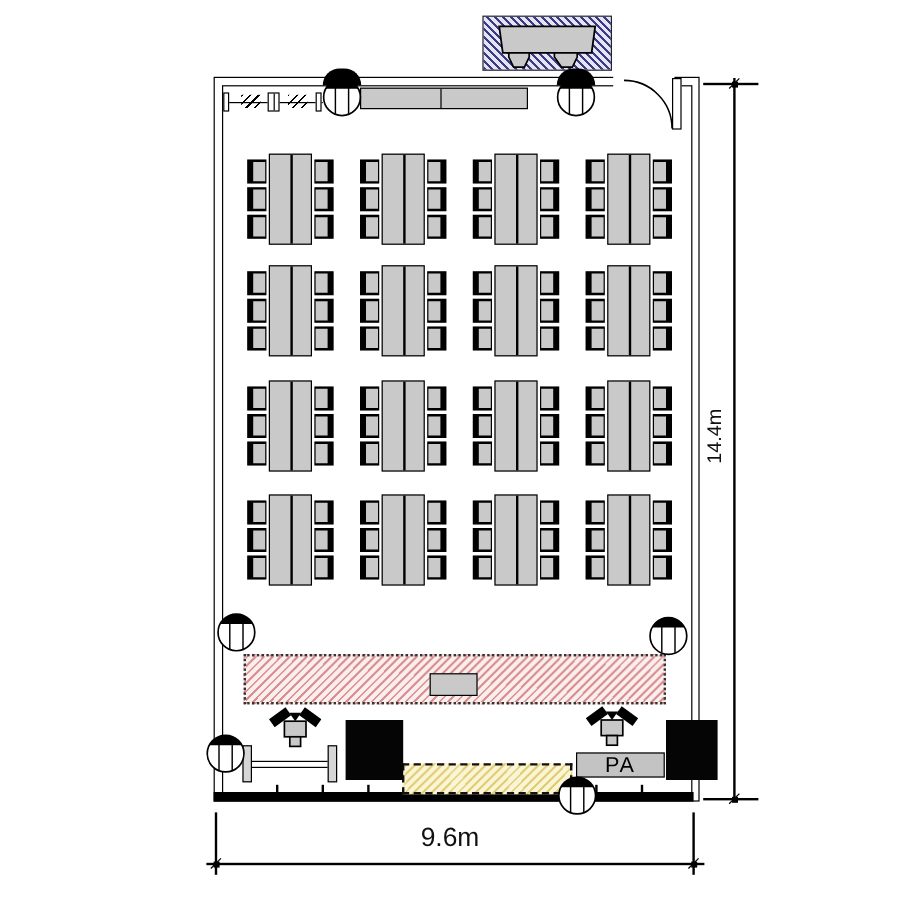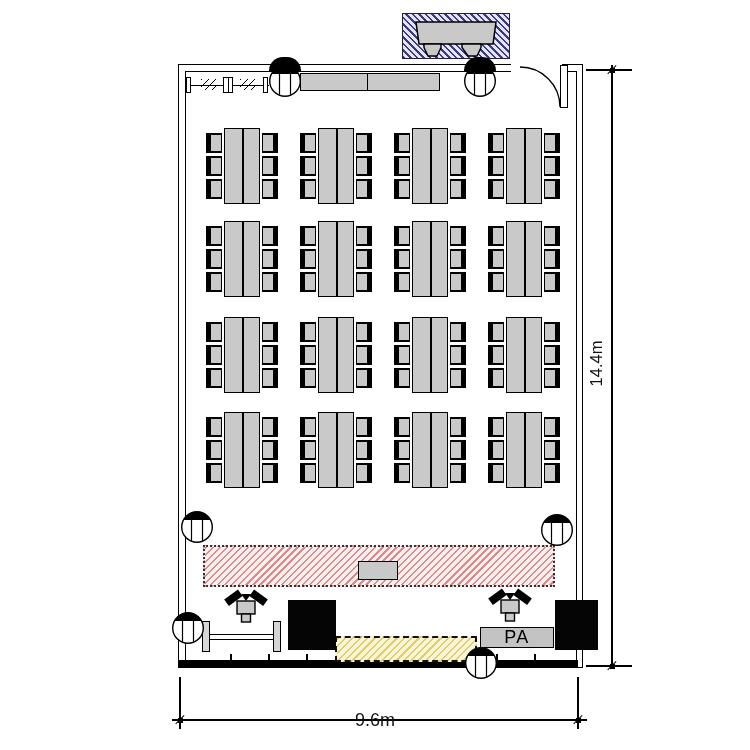--- a/index.html
+++ b/index.html
@@ -339,14 +339,14 @@
 
   <div class="dim-line" style="left:179.4px;top:677px;width:1.2px;height:52px;"></div>
   <div class="dim-line" style="left:577.4px;top:677px;width:1.2px;height:52px;"></div>
   <div class="dim-line" style="left:172px;top:719.4px;width:415px;height:1.2px;"></div>
   <div class="dim-marker" style="left:177.5px;top:717.5px;">
       <div class="dim-tick"></div>
     </div>
   <div class="dim-marker" style="left:575.5px;top:717.5px;">
       <div class="dim-tick"></div>
     </div>
-  <div class="dim-label" style="left:330px;top:710px;width:90px;text-align:center;font-size:18px;">9.6m</div>
+  <div class="dim-label" style="left:330px;top:685px;width:90px;text-align:center;font-size:22px;">9.6m</div>
 </div>
 
 </body></html>

